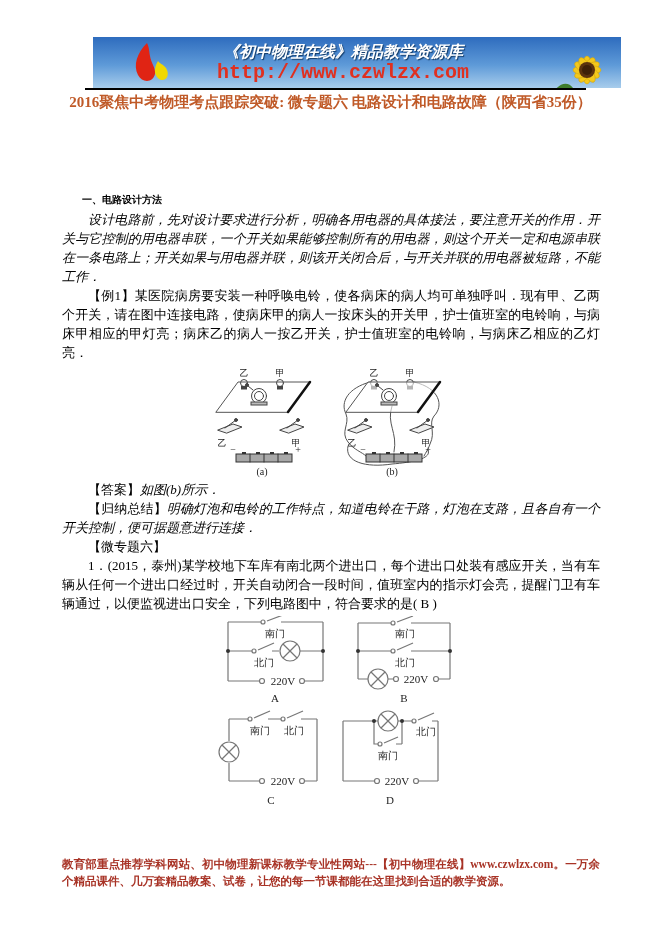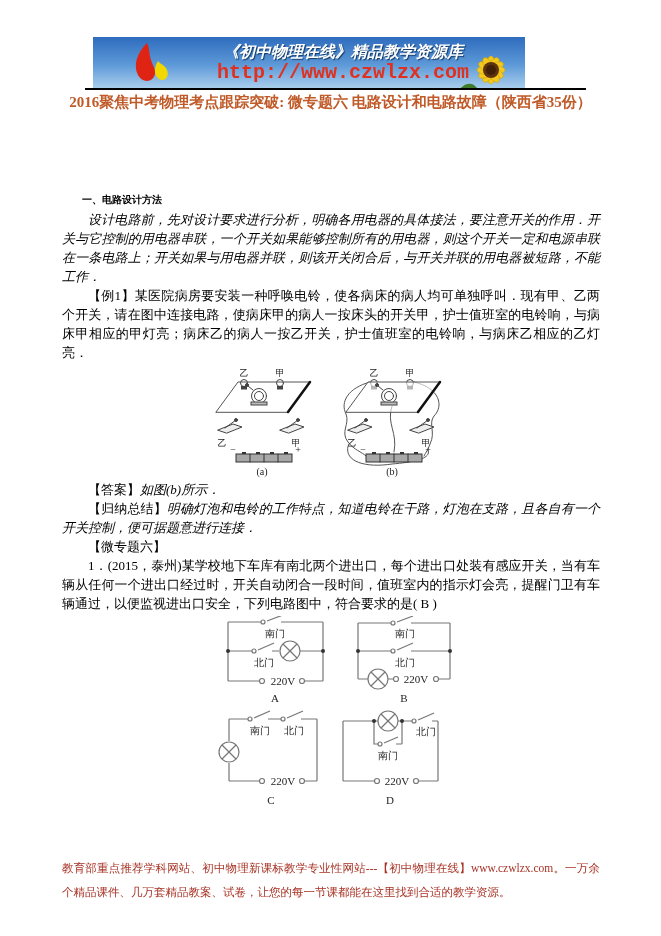--- a/index.html
+++ b/index.html
@@ -5,21 +5,21 @@
   html,body{margin:0;padding:0;}
   body{
     width:661px;height:936px;background:#ffffff;position:relative;
     font-family:"Liberation Serif","DejaVu Serif",serif;color:#000;
     overflow:hidden;
   }
   .page{position:absolute;inset:0;}
 
   
   .banner{
-    position:absolute;left:93px;top:37px;width:432px;height:51px;
+    position:absolute;left:93px;top:37px;width:528px;height:51px;
     background:linear-gradient(to bottom,#2e6cbe 0%,#5e9ad8 55%,#a8cdec 100%);
     display:flex;align-items:center;overflow:hidden;
   }
   .banner-logo{position:absolute;left:32px;top:4px;width:46px;height:46px;}
   .banner-text{
     position:absolute;left:110px;top:3px;width:280px;text-align:center;
   }
   .banner-title{
     color:#fff;font-weight:bold;font-style:italic;font-size:16px;line-height:24px;
     text-shadow:1px 1px 1px #123a66;white-space:nowrap;
@@ -53,21 +53,21 @@
   }
   .tag{font-weight:normal;font-style:normal;}
   .kai{font-style:italic;}
   .fig1{display:block;margin:4px auto 2px auto;}
   .fig2{display:block;margin:3px 0 0 128px;}
   svg text{font-family:"Liberation Serif","DejaVu Serif",serif;fill:#222;}
 
   
   .footer{
     position:absolute;left:62px;top:856px;width:538px;
-    color:#a83326;font-weight:normal;font-size:11.5px;line-height:24px;
+    color:#a83326;font-weight:bold;font-size:11.5px;line-height:17px;
     text-align:justify;
   }
 </style>
 </head>
 <body>
 
 <div class="page">
 
   <div class="banner">
     <svg class="banner-logo" viewBox="0 0 46 46">

